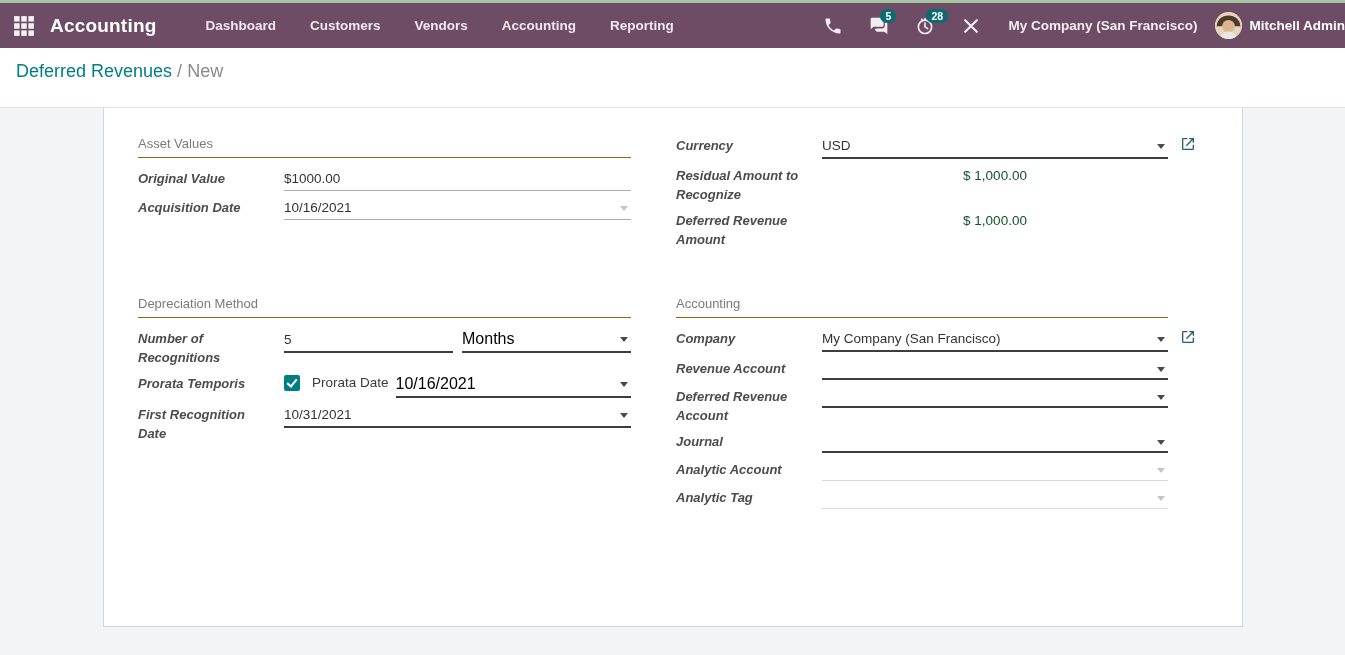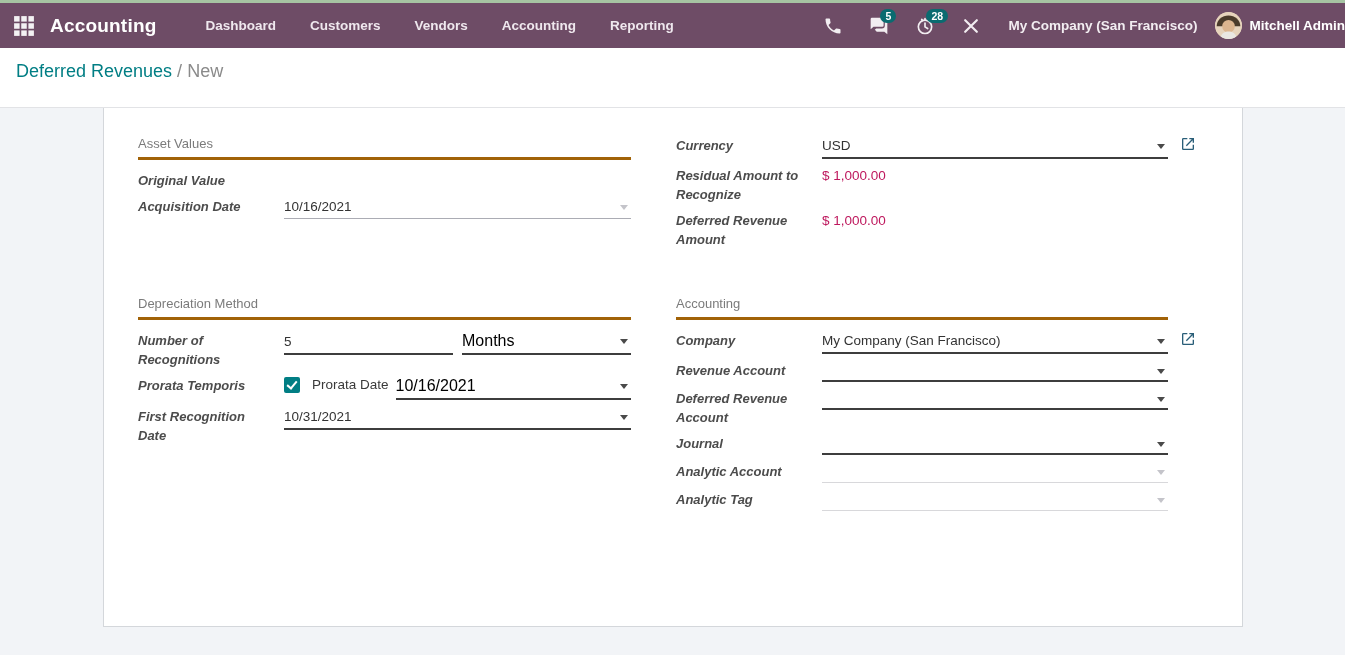--- a/index.html
+++ b/index.html
@@ -43,30 +43,30 @@
   .name-block { margin-bottom:30px; }
   .name-label { display:block; font-size:13px; font-weight:bold; color:#4c4c4c; margin-bottom:4px; }
   .name-input { width:643px; border:none; outline:none; border-bottom:2px solid #1c1c1c;
                 font-family:inherit; font-size:29px; color:#555; padding:2px 0 6px; background:transparent; }
   .name-input::placeholder { color:#cdced2; }
 
   .cols { display:grid; grid-template-columns:493px 492px; column-gap:45px; }
   .cols.second { margin-top:40px; }
 
   .group-title { font-size:13px; color:#7b7b7b; padding-bottom:6px;
-                 border-bottom:3px solid #a16207; margin-bottom:11px; }
+                 border-bottom:1px solid #a16207; margin-bottom:11px; }
 
   .row { display:grid; grid-template-columns:146px 1fr; margin-bottom:7px; align-items:start; }
   .flabel { font-size:13px; font-weight:bold; color:#4c4c4c; line-height:19px; padding-right:10px;font-style:italic; }
   .fval { position:relative; font-size:13.5px; color:#333; min-height:21px;
           padding:1px 0 3px; line-height:17px; }
   .u-strong { border-bottom:2px solid #3d3d3d; }
   .u-gray   { border-bottom:1px solid #abacb4; }
   .u-light  { border-bottom:1px solid #d8d8db; }
-  .ro { color:#be185d; }
+  .ro { color:#14532d;text-align:center; }
 
   .caret { position:absolute; right:3px; top:8px; width:0; height:0; cursor:pointer;
            border-left:4.5px solid transparent; border-right:4.5px solid transparent;
            border-top:5px solid #4a4a4a; }
   .caret.light { border-top-color:#c4c4ca; }
   .ext { position:absolute; right:-28px; top:0; width:16px; height:16px; cursor:pointer; }
   .ext svg { width:100%; height:100%; display:block; }
 
   .split { display:flex; gap:9px; }
   .split .part { position:relative; flex:1; padding:1px 0 3px; min-height:21px; }
@@ -163,20 +163,23 @@
 <div class="content">
   <div class="sheet">
 
 
     <div class="cols">
 
       <div>
         <div class="group-title">Asset Values</div>
         <div class="row">
           <span class="flabel">Original Value</span>
+          <div class="fval u-gray">
+            <input class="inline-edit" type="text" value="$1000.00" style="">
+          </div>
         </div>
         <div class="row">
           <span class="flabel">Acquisition Date</span>
           <div class="fval u-gray">
             <span>10/16/2021</span>
             <span class="caret light"></span>
           </div>
         </div>
       </div>
 

